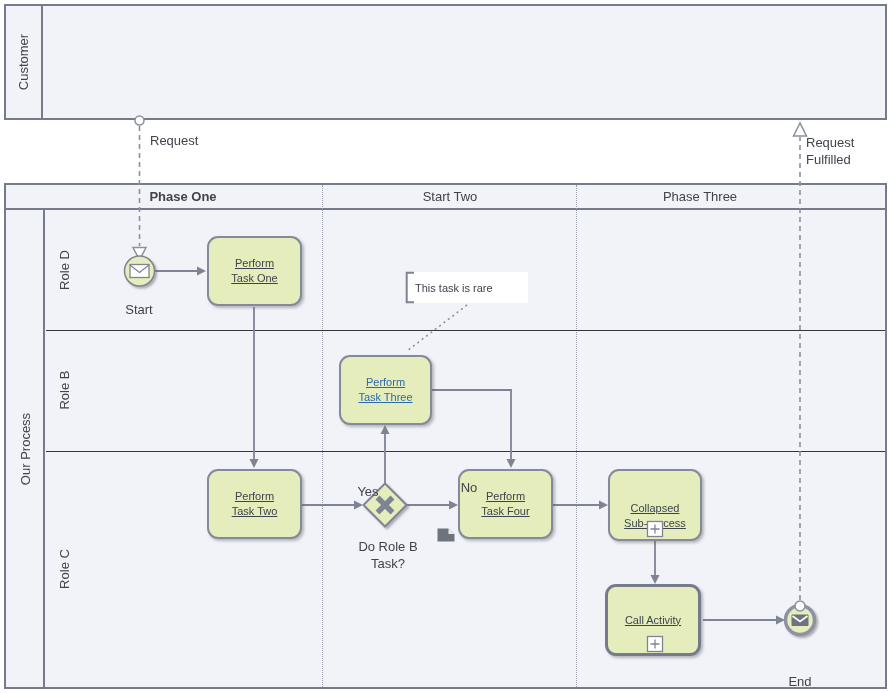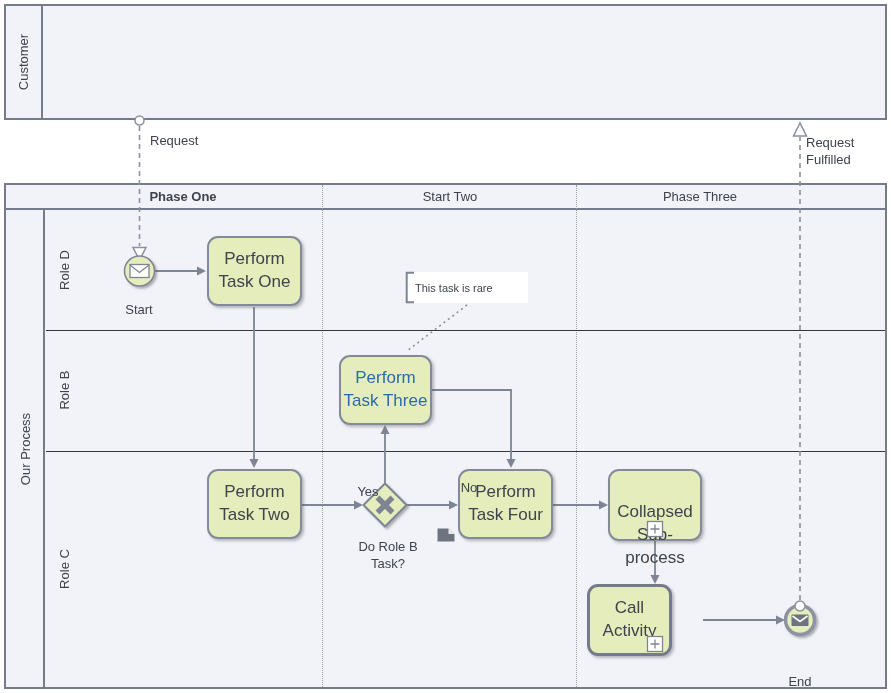--- a/index.html
+++ b/index.html
@@ -23,22 +23,23 @@
   .pool{position:absolute;background:var(--pool-fill);border:2px solid var(--pool-border);box-sizing:border-box;}
   .vline{position:absolute;background:var(--pool-border);}
   .hline{position:absolute;background:var(--pool-border);}
   .lane-sep{position:absolute;background:var(--lane-line);height:1px;}
   .phase-sep{position:absolute;width:0;border-left:1px dotted var(--phase-dot);}
   .vlabel{position:absolute;transform:translate(-50%,-50%) rotate(-90deg);white-space:nowrap;font-size:13px;color:var(--text);}
   .phase-label{position:absolute;transform:translateX(-50%);font-size:13px;color:var(--text);white-space:nowrap;}
   .task{
     position:absolute;background:var(--task-fill);border:2px solid var(--task-border);
     border-radius:11px;box-sizing:border-box;display:flex;align-items:center;justify-content:center;
-    text-align:center;font-size:17px;line-height:1.35;color:var(--text);white-space:pre-line;
+    text-align:center;font-size:11px;line-height:1.35;color:var(--text);white-space:pre-line;
     box-shadow:2px 2px 3px rgba(90,90,100,0.40);
+    text-decoration:underline;
   }
   .task.thick{border-width:3.5px;border-color:var(--pool-border);}
   .label{position:absolute;font-size:13px;color:var(--text);white-space:pre-line;line-height:1.32;}
   .label.centered{transform:translateX(-50%);text-align:center;}
   .annotation-box{
     position:absolute;background:#ffffff;display:flex;align-items:center;
     font-size:11px;color:var(--text);padding-left:9px;box-sizing:border-box;
   }
   svg.overlay{position:absolute;left:0;top:0;}
   .z0{z-index:0}.z1{z-index:1}.z2{z-index:2}.z3{z-index:3}.z4{z-index:4}.z5{z-index:5}
@@ -131,21 +132,21 @@
   <div class="task z3" style="left:207px;top:236px;width:95px;height:70px;">Perform
 Task One</div>
   <div class="task z3" style="left:207px;top:469px;width:95px;height:70px;">Perform
 Task Two</div>
   <div class="task z3" style="left:339px;top:355px;width:93px;height:70px;color:var(--task3-text);">Perform
 Task Three</div>
   <div class="task z3" style="left:458px;top:469px;width:95px;height:70px;">Perform
 Task Four</div>
   <div class="task z3" style="left:608px;top:469px;width:94px;height:72px;align-items:flex-start;padding-top:30px;">Collapsed
 Sub-process</div>
-  <div class="task thick z3" style="left:587px;top:584px;width:85px;height:72px;">Call Activity</div>
+  <div class="task thick z3" style="left:605px;top:584px;width:96px;height:72px;">Call Activity</div>
 
   <div class="annotation-box z3" style="left:406px;top:272px;width:122px;height:31px;">This task is rare</div>
 
   <svg class="overlay z4" width="891" height="693" viewBox="0 0 891 693">
     <defs>
       <filter id="ds" x="-30%" y="-30%" width="170%" height="170%">
         <feDropShadow dx="2" dy="2" stdDeviation="1.2" flood-color="#5a5a64" flood-opacity="0.45"></feDropShadow>
       </filter>
     </defs>
 

